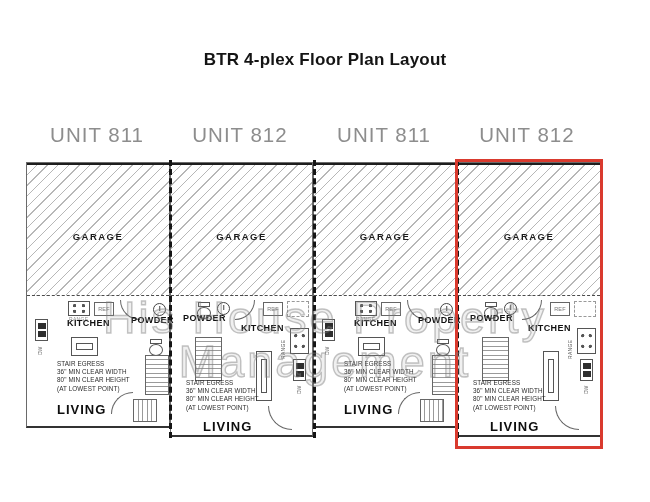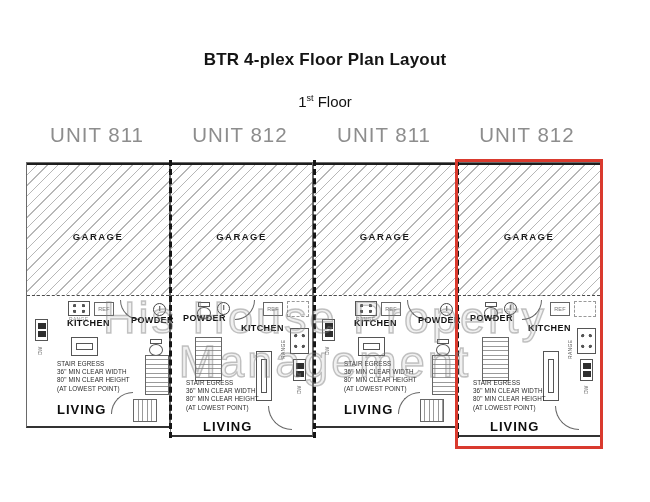--- a/index.html
+++ b/index.html
@@ -137,21 +137,20 @@
   }
   .wm1 { top:292px; }
   .wm2 { top:336px; }
 </style>
 </head>
 <body>
 
 <div class="screen">
 
   <div class="title">BTR 4-plex Floor Plan Layout</div>
-  <div class="subtitle"><span>1</span><sup>st</sup><span> Floor</span></div>
 
   <span class="unitlabel" style="left:97px">UNIT 811</span>
   <span class="unitlabel" style="left:240px">UNIT 812</span>
   <span class="unitlabel" style="left:384px">UNIT 811</span>
   <span class="unitlabel" style="left:527px">UNIT 812</span>
 
   <div class="plans">
 
     <div class="unit uA" style="left:0">
       <div class="garage">

